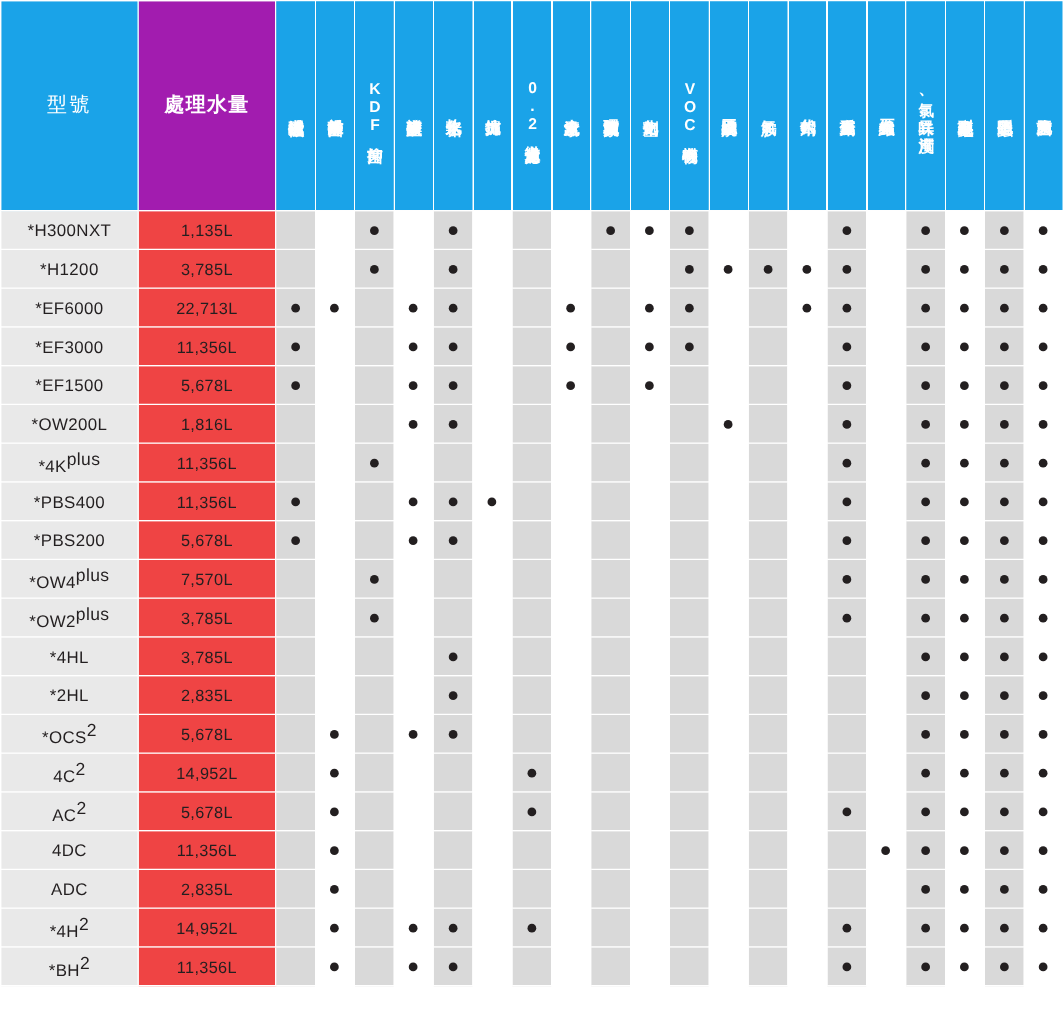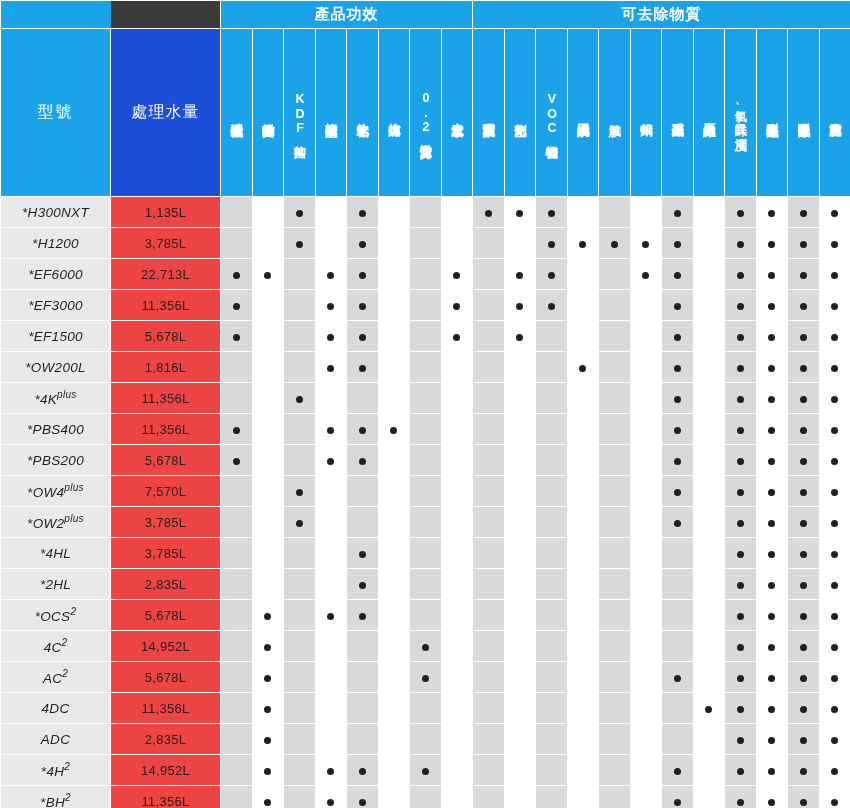--- a/index.html
+++ b/index.html
@@ -61,41 +61,40 @@
   
   .hmodel {
     background: #1aa3e8;
     color: #ffffff;
     font-size: 16px;
     font-weight: normal;
     height: 168px;
     letter-spacing: 2px;
   }
   .hvol {
-    background: #1d4ed8;
+    background: #a21caf;
     color: #ffffff;
     font-size: 16px;
-    font-weight: normal;
+    font-weight: bold;
     height: 168px;
     letter-spacing: 1px;
   }
 
   
   .model {
     background: #e9e9e9;
     color: #231f20;
     font-size: 13.5px;
     text-align: left;
     padding-left: 16px;
     height: 31px;
     font-weight: normal;
     letter-spacing: 0.3px;
-    font-style: italic;
-  }
-  .model sup { font-size: 10px; vertical-align: super; }
+  }
+  .model sup { font-size: 14px; vertical-align: super; }
   .vol {
     background: #ef4444;
     color: #231f20;
     font-size: 13px;
     height: 31px;
     letter-spacing: 0.3px;
   }
   td.cell { height: 31px; }
   td.cell.shade { background: #d9d9d9; }
   td.cell.plain { background: #ffffff; }
@@ -131,26 +130,20 @@
         <col style="width: 31.5px;">
         <col style="width: 31.5px;">
         <col style="width: 31.5px;">
         <col style="width: 31.5px;">
         <col style="width: 31.5px;">
         <col style="width: 31.5px;">
         <col style="width: 31.5px;">
         <col style="width: 31.5px;">
       </colgroup>
     <thead>
-      <tr>
-        <td class="grp-blank-a"></td>
-        <td class="grp-blank-b"></td>
-        <td class="grp" id="grp-effect" colspan="8">產品功效</td>
-        <td class="grp" id="grp-remove" colspan="12">可去除物質</td>
-      </tr>
       <tr id="header-row">
         <td class="hmodel" rowspan="1">型號</td>
         <td class="hvol" rowspan="1">處理水量</td>
       <td class="vhead"><span class="vtext">碳纖活性碳</span></td>
           <td class="vhead"><span class="vtext">銀離子抑菌</span></td>
           <td class="vhead"><span class="vtext">KDF抑菌</span></td>
           <td class="vhead"><span class="vtext">複磷酸鹽</span></td>
           <td class="vhead"><span class="vtext">軟化水垢</span></td>
           <td class="vhead"><span class="vtext">抗鏽力</span></td>
           <td class="vhead"><span class="vtext">0.2微米過濾力</span></td>

